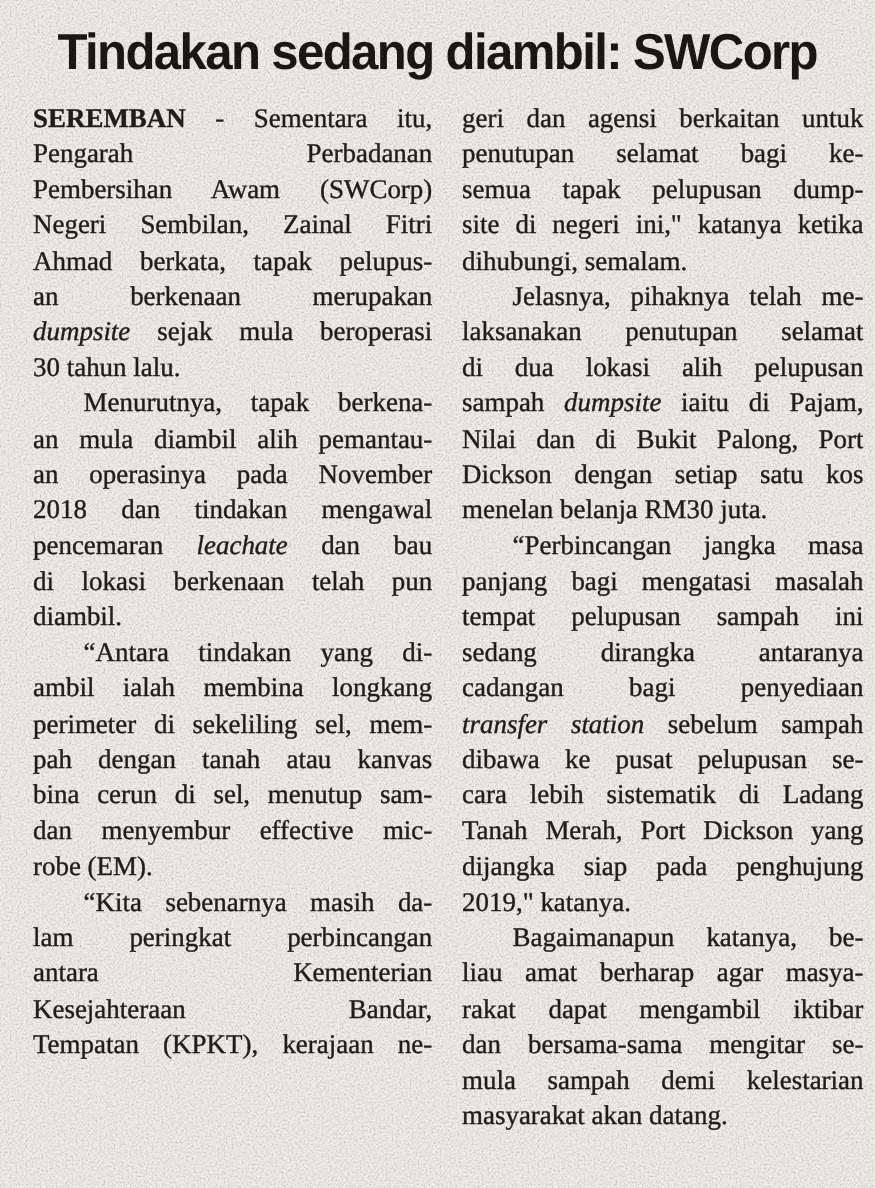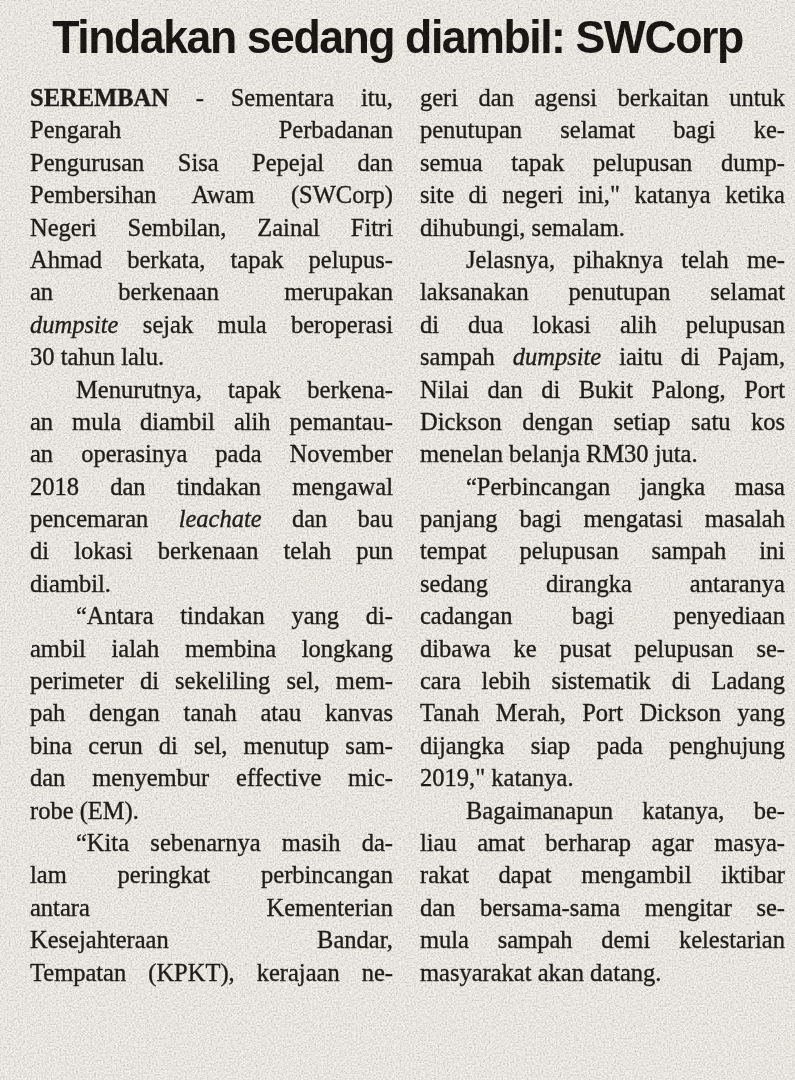--- a/index.html
+++ b/index.html
@@ -14,21 +14,21 @@
     background: var(--paper);
     color: var(--ink);
     font-family: "Liberation Serif", "DejaVu Serif", serif;
     position: relative;
     overflow: hidden;
   }
   .page {
     position: relative;
     width: 795px;
     height: 884px;
-    padding-top: 10px;
+    padding-top: 20px;
     z-index: 1;
   }
   .headline {
     font-family: "Liberation Sans", "DejaVu Sans", sans-serif;
     font-weight: 700;
     font-size: 46px;
     letter-spacing: -1.5px;
     text-align: center;
     transform: scaleX(0.97);
     transform-origin: center;
@@ -71,21 +71,20 @@
 </head>
 <body>
 
 <div class="page">
   <h1 class="headline">Tindakan sedang diambil: SWCorp</h1>
   <div class="columns">
     <div class="col col-left">
         <div class="para">
           <div class="line" style=""><span class="bold">SEREMBAN</span><span> - Sementara itu,</span></div>
           <div class="line" style="">Pengarah Perbadanan</div>
-          <div class="line" style="">Pengurusan Sisa Pepejal dan</div>
           <div class="line" style="">Pembersihan Awam (SWCorp)</div>
           <div class="line" style="">Negeri Sembilan, Zainal Fitri</div>
           <div class="line" style="">Ahmad berkata, tapak pelupus-</div>
           <div class="line" style="">an berkenaan merupakan</div>
           <div class="line" style=""><span class="italic">dumpsite</span><span> sejak mula beroperasi</span></div>
           <div class="line flush-last" style="">30 tahun lalu.</div>
         </div>
         <div class="para indent">
           <div class="line" style="">Menurutnya, tapak berkena-</div>
           <div class="line" style="">an mula diambil alih pemantau-</div>
@@ -128,20 +127,21 @@
           <div class="line" style="">Nilai dan di Bukit Palong, Port</div>
           <div class="line" style="">Dickson dengan setiap satu kos</div>
           <div class="line flush-last" style="">menelan belanja RM30 juta.</div>
         </div>
         <div class="para indent">
           <div class="line" style="">“Perbincangan jangka masa</div>
           <div class="line" style="">panjang bagi mengatasi masalah</div>
           <div class="line" style="">tempat pelupusan sampah ini</div>
           <div class="line" style="">sedang dirangka antaranya</div>
           <div class="line" style="">cadangan bagi penyediaan</div>
+          <div class="line" style=""><span class="italic">transfer station</span><span> sebelum sampah</span></div>
           <div class="line" style="">dibawa ke pusat pelupusan se-</div>
           <div class="line" style="">cara lebih sistematik di Ladang</div>
           <div class="line" style="">Tanah Merah, Port Dickson yang</div>
           <div class="line" style="">dijangka siap pada penghujung</div>
           <div class="line flush-last" style="">2019," katanya.</div>
         </div>
         <div class="para indent">
           <div class="line" style="">Bagaimanapun katanya, be-</div>
           <div class="line" style="">liau amat berharap agar masya-</div>
           <div class="line" style="">rakat dapat mengambil iktibar</div>

